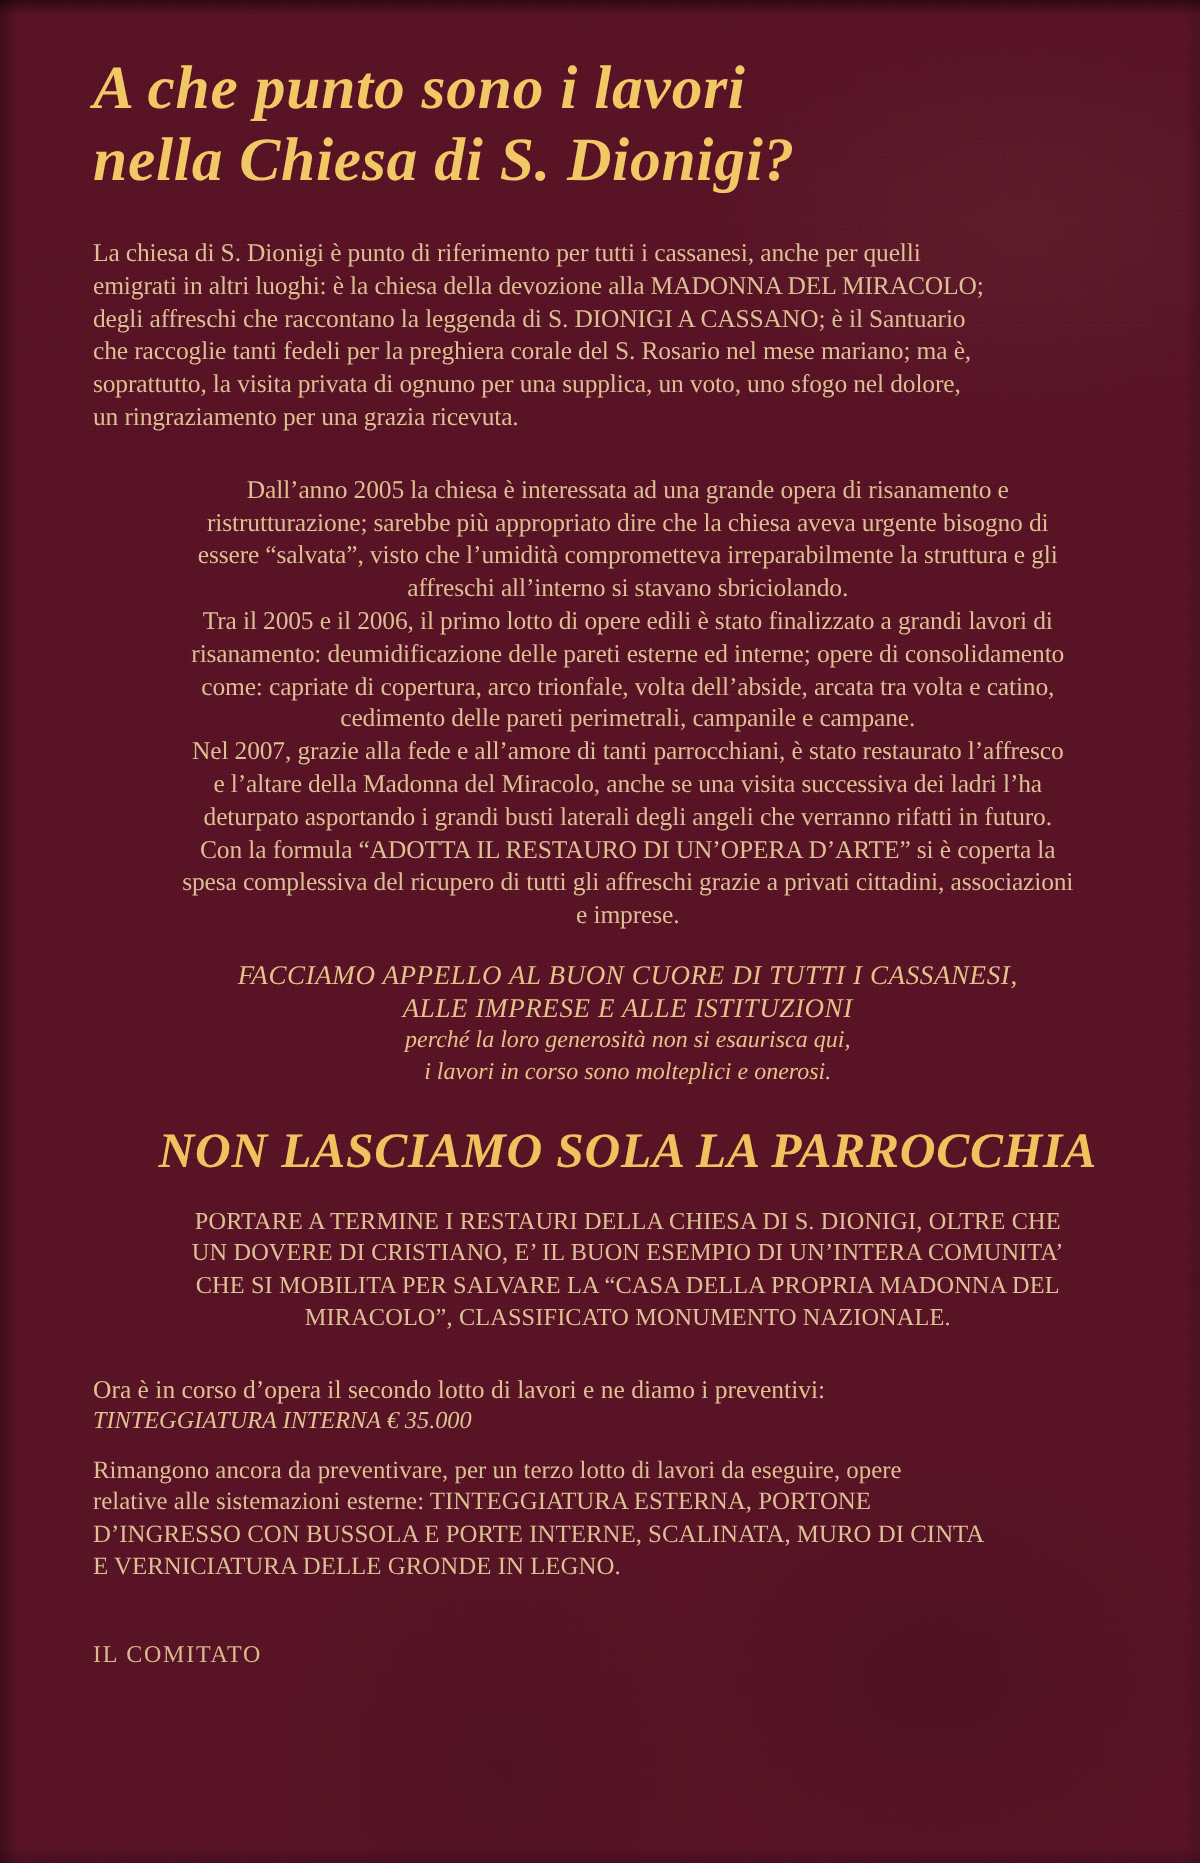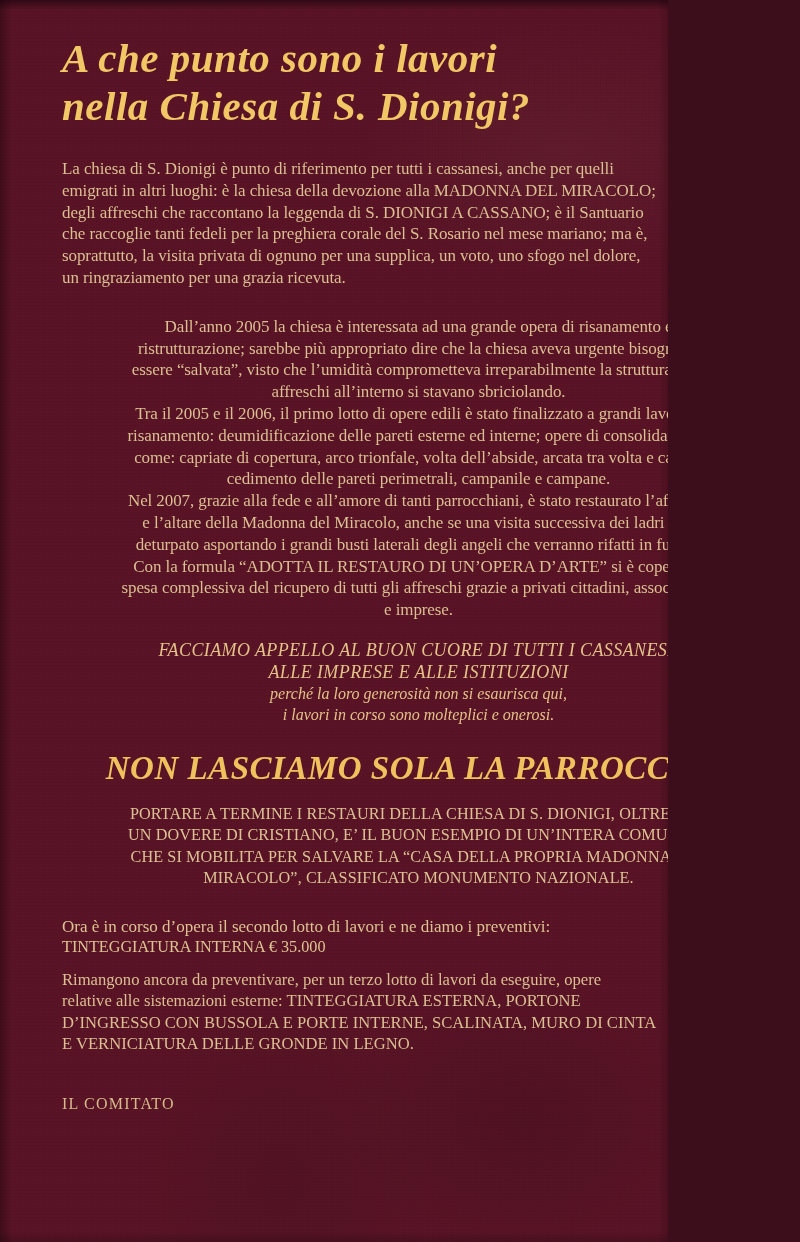--- a/index.html
+++ b/index.html
@@ -3,21 +3,21 @@
 <meta charset="utf-8">
 <style>
   html, body { margin: 0; padding: 0; }
   body {
     width: 800px; height: 1242px;
     font-family: "Liberation Serif", "DejaVu Serif", serif;
     background: #3c0d1a;
   }
   .page {
     position: relative;
-    width: 668px; height: 1242px;
+    width: 800px; height: 1242px;
     overflow: hidden;
     background:
       radial-gradient(ellipse 260px 200px at 78% 90%, rgba(0,0,0,0.10), transparent 70%),
       radial-gradient(ellipse 220px 260px at 42% 95%, rgba(0,0,0,0.08), transparent 70%),
       radial-gradient(ellipse 300px 180px at 85% 12%, rgba(255,235,200,0.04), transparent 70%),
       #5a1426;
     color: #dcbf92;
   }
   
   .page::before {
@@ -63,21 +63,21 @@
     color: #f0c25e; letter-spacing: 0.5px;
   }
   .caps-par {
     margin-top: 16px; text-align: center;
     font-size: 16.2px; line-height: 21.5px;
     color: #ddc194; letter-spacing: 0.1px;
   }
   .estimates { margin-top: 26px; color: #dec292; }
   .estimates-intro { font-size: 17px; line-height: 21.5px; }
   .estimates-caps { font-size: 16.2px; line-height: 21.5px; }
-  .est-row { display: grid; grid-template-columns: 390px 1fr; }
+  .est-row { display: grid; grid-template-columns: 390px 1fr; font-style: italic; }
   .third-par { margin-top: 10px; font-size: 16.6px; line-height: 21.5px; color: #dcbf92; }
   .signature {
     margin-top: 40px; 
     font-size: 16px; letter-spacing: 1.2px;
     color: #d8ba8c;
   }
 </style>
 </head>
 <body>
 

